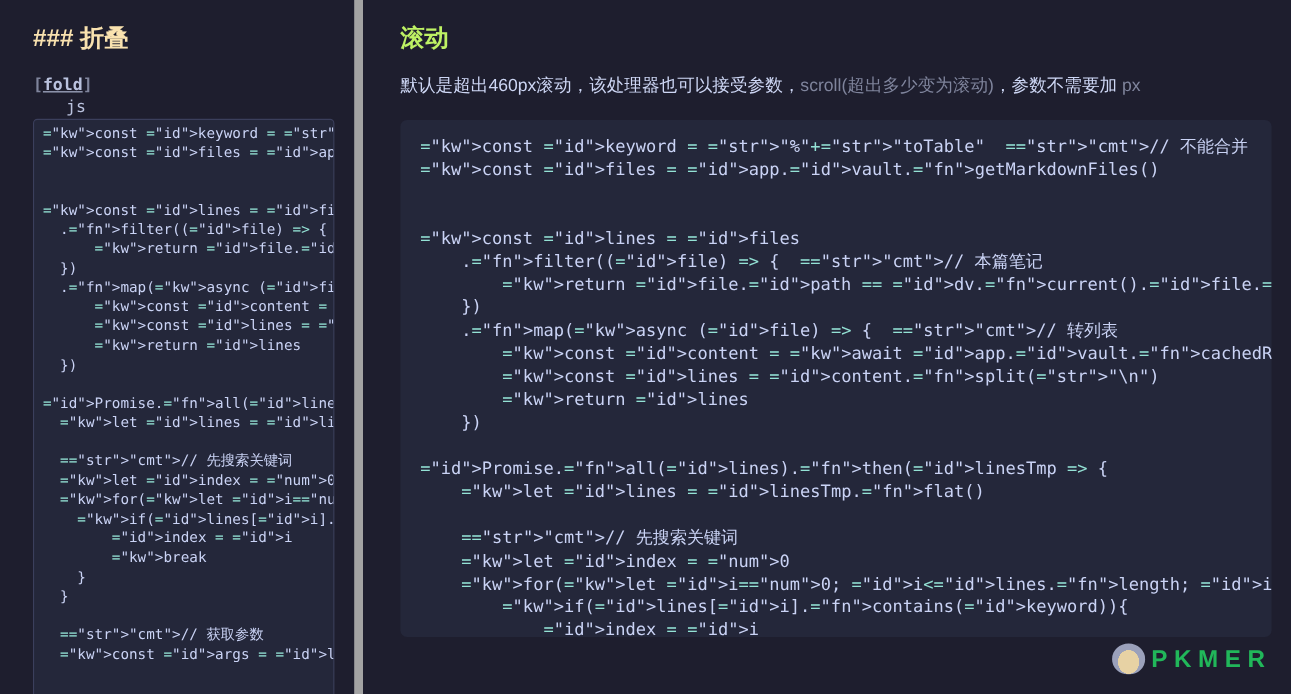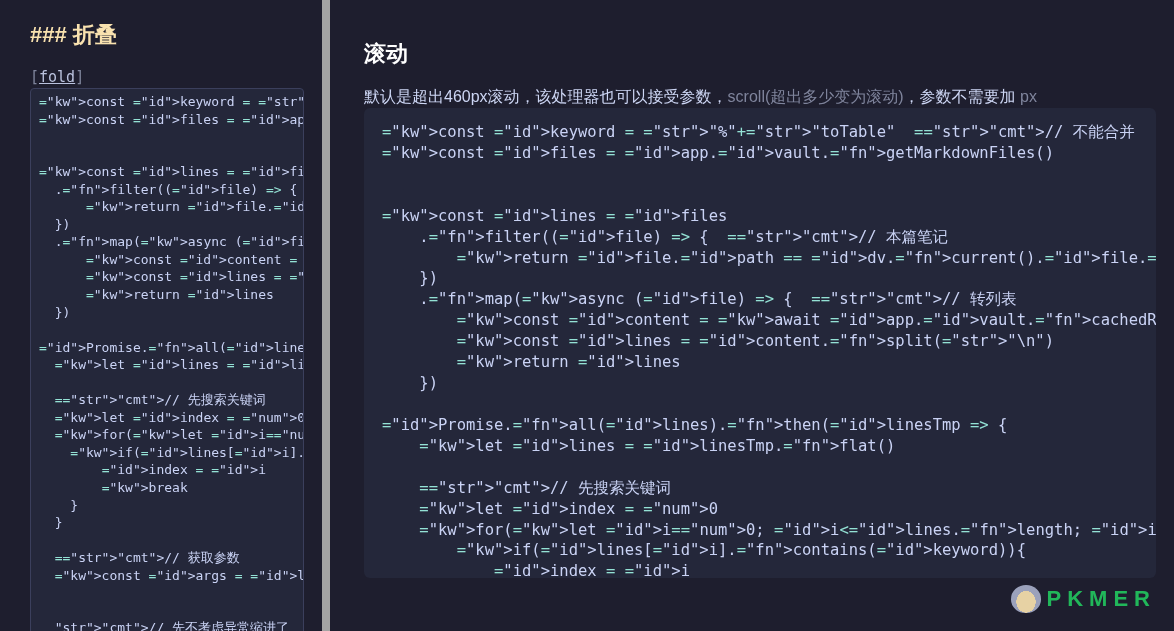--- a/index.html
+++ b/index.html
@@ -32,20 +32,21 @@
     font-size: 15px;
     margin-bottom: 4px;
     white-space: nowrap;
     overflow: hidden;
   }
   .left-fold {
     color: #bac2de;
     font-size: 15px;
     font-family: "Consolas", monospace;
     margin-bottom: 2px;
+    font-weight: bold;
   }
   .left-fold .bracket { color: #7f849c; }
   .left-fold .u { text-decoration: underline; }
   .left-js {
     color: #bac2de;
     font-size: 15px;
     font-family: "Consolas", monospace;
     margin-left: 30px;
     margin-bottom: 2px;
   }
@@ -61,29 +62,29 @@
     overflow: hidden;
     color: #cad3f5;
     margin-top: 2px;
   }
   .right-panel {
     flex: 1;
     padding: 20px 18px 0 34px;
     overflow: hidden;
   }
   .right-heading {
-    color: #ffffff;
+    color: #bef264;
     font-size: 22px;
     font-weight: 700;
     margin-bottom: 18px;
-    margin-top: 19px;
   }
   .right-desc {
     color: #cdd6f4;
     font-size: 16px;
+    margin-bottom: 20px;
   }
   .right-desc .faded { color: #7f849c; }
   .code-block-right {
     background: #24273a;
     border-radius: 6px;
     padding: 14px 18px;
     font-family: "Consolas", monospace;
     font-size: 15.5px;
     line-height: 1.35;
     white-space: pre;
@@ -111,20 +112,21 @@
     border-radius: 50% 50% 48% 48%;
     position: relative;
   }
 </style>
 </head>
 <body>
 
 <div class="left-panel">
   <div class="left-heading">### 折叠</div>
   <div class="left-fold"><span class="bracket">[</span><span class="u">fold</span><span class="bracket">]</span></div>
+  <div class="left-js">js</div>
   <div class="code-block-left" id="code-left"><span class<span="" class="op">=</span>"kw"&gt;const <span class<span="" class="op">=</span>"id"&gt;keyword <span class="op">=</span> <span class<span="" class="op">=</span>"str"&gt;"%""str"&gt;"toTable"  "str"&gt;"cmt"&gt;// 不
 <span class<span="" class="op">=</span>"kw"&gt;const <span class<span="" class="op">=</span>"id"&gt;files <span class="op">=</span> <span class<span="" class="op">=</span>"id"&gt;app."id"&gt;vault.getMarkdown
 
 
 <span class<span="" class="op">=</span>"kw"&gt;const <span class<span="" class="op">=</span>"id"&gt;lines <span class="op">=</span> <span class<span="" class="op">=</span>"id"&gt;files
   .<span class<span="" class="op">=</span>"fn"&gt;filter((<span class<span="" class="op">=</span>"id"&gt;file) <span class="op">=&gt;</span> {  "str"&gt;"cmt"&gt;// 本篇笔记
       <span class<span="" class="op">=</span>"kw"&gt;return <span class<span="" class="op">=</span>"id"&gt;file.<span class<span="" class="op">=</span>"id"&gt;path  "id"&gt;dv.curr
   })
   .<span class<span="" class="op">=</span>"fn"&gt;map(<span class<span="" class="op">=</span>"kw"&gt;async (<span class<span="" class="op">=</span>"id"&gt;file)  {  "str"&gt;"cmt"&gt;// 转列
       <span class<span="" class="op">=</span>"kw"&gt;const <span class<span="" class="op">=</span>"id"&gt;content <span class="op">=</span> <span class<span="" class="op">=</span>"kw"&gt;await "id"&gt;app.v

